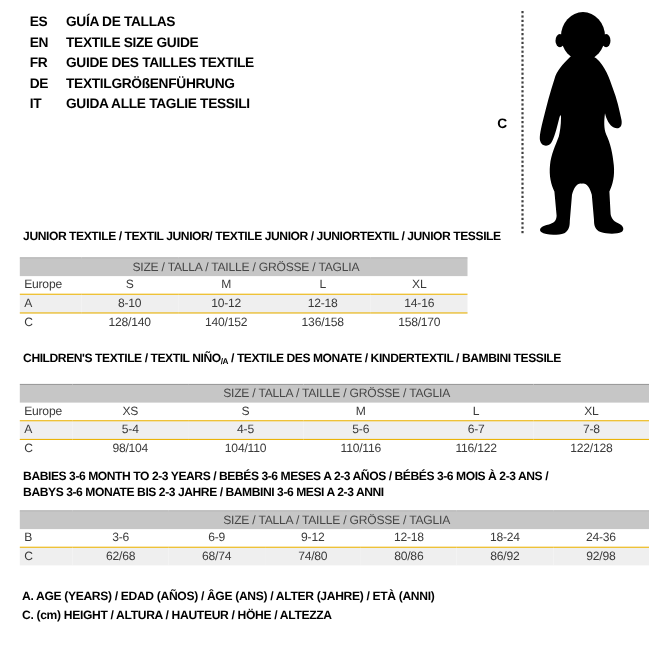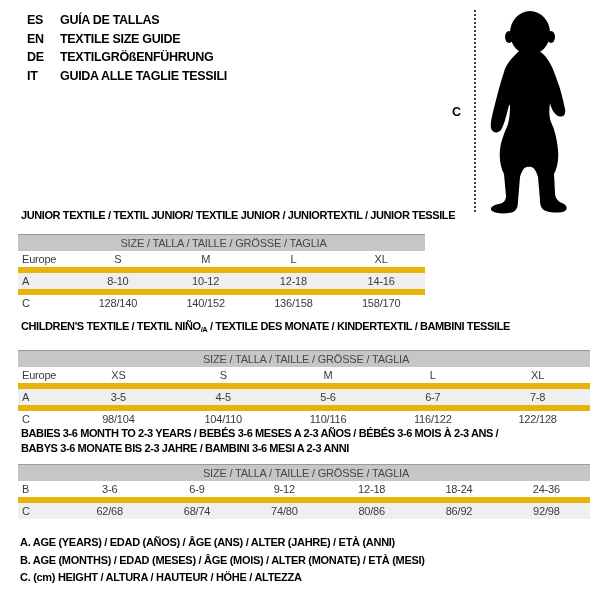--- a/index.html
+++ b/index.html
@@ -29,40 +29,44 @@
   table{border-collapse:collapse;width:100%;table-layout:fixed;}
   #junior-block table{margin-top:11px;}
   #children-block table{margin-top:13px;}
   #babies-block table{margin-top:8px;}
   col.c-label-wide{width:56px;}
   col.c-label{width:48px;}
   th.size-bar{background:#c6c6c6;border-top:1px solid #9b9b9b;
     color:#474747;font-weight:normal;font-size:11px;letter-spacing:-0.2px;
     text-align:center;padding:2px 0 2px 4px;height:12px;}
   tbody td{font-size:11px;color:#3a3a3a;text-align:center;height:16px;
-    padding:0;border-bottom:6px solid #eab308;letter-spacing:-0.2px;}
+    padding:0;border-bottom:1px solid #eab308;letter-spacing:-0.2px;}
   tbody tr:last-child td{border-bottom:none;}
   tbody tr:nth-child(even) td{background:#efefef;}
   td.rowlabel{text-align:left;padding-left:4px;}
   
   .footnotes{position:absolute;left:20px;top:534px;}
   .footnote{font-weight:bold;font-size:11px;letter-spacing:-0.3px;
     line-height:17.5px;white-space:nowrap;}
 </style>
 </head>
 <body>
 
 <div class="lang-list">
   <div class="lang-row">
     <span class="lang-code">ES</span>
     <span class="lang-label">GUÍA DE TALLAS</span>
   </div>
   <div class="lang-row">
     <span class="lang-code">EN</span>
     <span class="lang-label">TEXTILE SIZE GUIDE</span>
+  </div>
+  <div class="lang-row">
+    <span class="lang-code">FR</span>
+    <span class="lang-label">GUIDE DES TAILLES TEXTILE</span>
   </div>
   <div class="lang-row">
     <span class="lang-code">DE</span>
     <span class="lang-label">TEXTILGRÖßENFÜHRUNG</span>
   </div>
   <div class="lang-row">
     <span class="lang-code">IT</span>
     <span class="lang-label">GUIDA ALLE TAGLIE TESSILI</span>
   </div>
 </div>
@@ -170,21 +174,21 @@
       <tr>
         <td class="rowlabel">Europe</td>
         <td>XS</td>
         <td>S</td>
         <td>M</td>
         <td>L</td>
         <td>XL</td>
       </tr>
       <tr>
         <td class="rowlabel">A</td>
-        <td>3-5</td>
+        <td>5-4</td>
         <td>4-5</td>
         <td>5-6</td>
         <td>6-7</td>
         <td>7-8</td>
       </tr>
       <tr>
         <td class="rowlabel">C</td>
         <td>98/104</td>
         <td>104/110</td>
         <td>110/116</td>
@@ -231,15 +235,14 @@
         <td>80/86</td>
         <td>86/92</td>
         <td>92/98</td>
       </tr>
     </tbody>
   </table>
 </div>
 
 <div class="footnotes">
   <div class="footnote">A. AGE (YEARS) / EDAD (AÑOS) / ÂGE (ANS) / ALTER (JAHRE) / ETÀ (ANNI)</div>
-  <div class="footnote">B. AGE (MONTHS) / EDAD (MESES) / ÂGE (MOIS) / ALTER (MONATE) / ETÀ (MESI)</div>
   <div class="footnote">C. (cm) HEIGHT / ALTURA / HAUTEUR / HÖHE / ALTEZZA</div>
 </div>
 
 </body></html>

